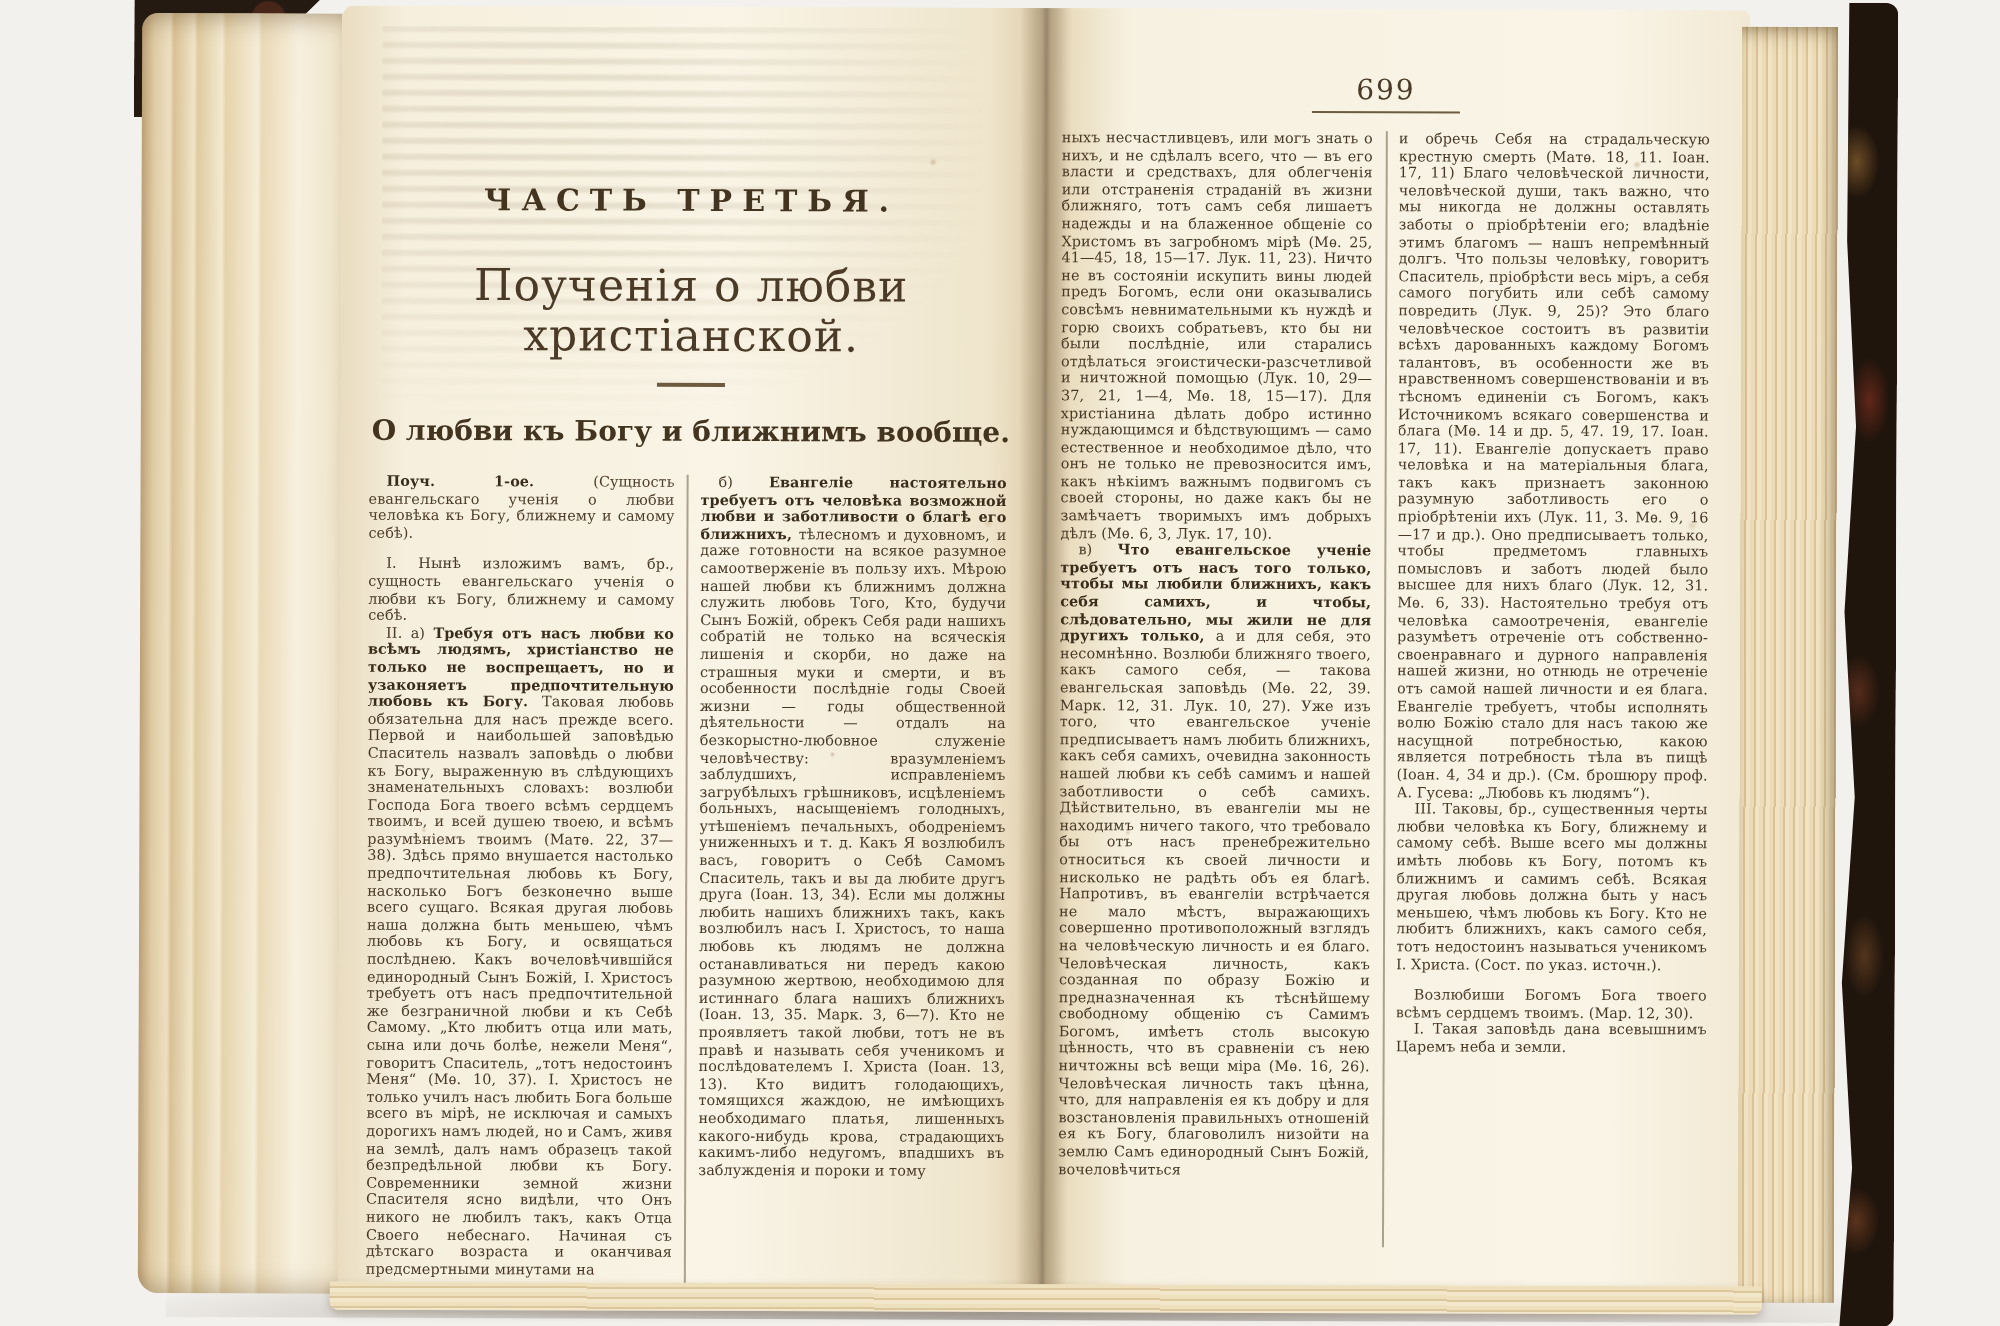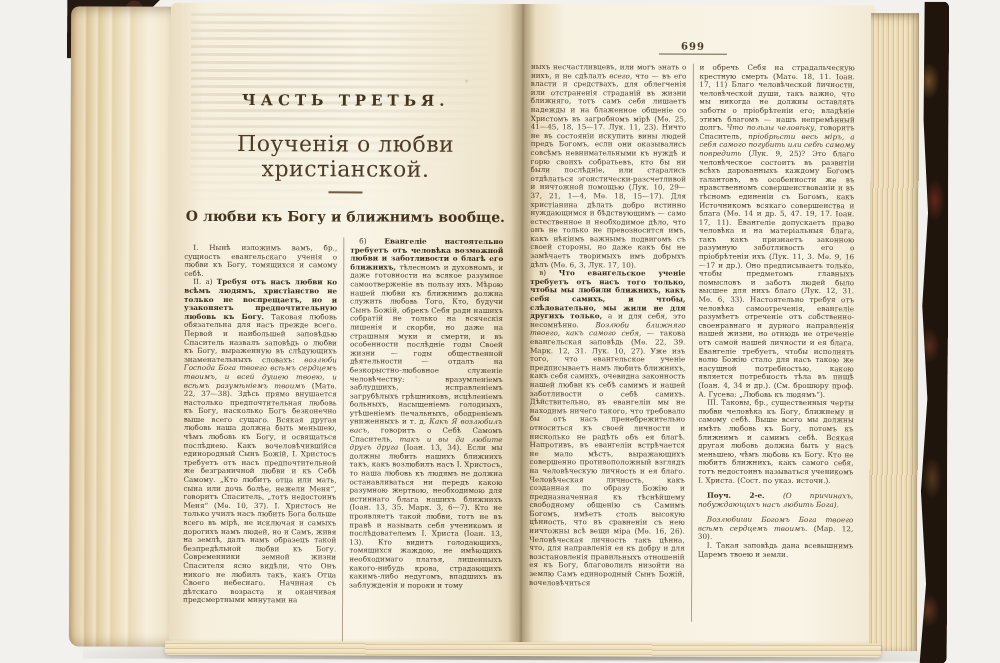--- a/index.html
+++ b/index.html
@@ -72,57 +72,58 @@
 
   .page-inner-left{position:relative; padding:88px 16px 0 14px;}
   .page-inner-right{position:relative; padding:30px 20px 0 8px;}
 
   .part-title{text-align:center; font-size:15px; font-weight:bold; letter-spacing:5px; color:#43341f; margin-bottom:22px;}
   .main-title{text-align:center; font-size:22px; color:#4a3a26; margin-bottom:10px; letter-spacing:.5px;}
   .title-rule{width:34px; height:2px; background:#6d5b41; margin:8px auto 15px;}
   .section-title{text-align:center; font-size:14px; font-weight:bold; color:#43341f; margin-bottom:13px;}
 
   .pagenum-wrap{text-align:center; margin-bottom:9px;}
-  .pagenum{display:inline-block; font-size:10px; font-weight:bold; letter-spacing:1px; color:#4a3a26;
+  .pagenum{display:inline-block; font-size:14px; font-weight:normal; letter-spacing:1px; color:#4a3a26;
     border-bottom:1px solid #6d5b41; padding:0 22px 2px;}
 
   .cols{display:flex; align-items:stretch;}
   .col{width:153px; overflow:hidden; text-align:justify; font-size:7.2px; line-height:8.6px; color:#473826;
     letter-spacing:.05px;}
   .page-right .col{width:156px;}
   .col-h-left{height:420px;}
   .col-h-right{height:558px;}
   .col-rule{width:1px; background:rgba(95,78,55,.5); margin:0 6px;}
 
   .col p{margin:0; text-indent:9px;}
   .col p.noind{text-indent:0;}
   .col p.spaced{margin-top:7px;}
   .seg-b{font-weight:bold; color:#3a2c1b;}
-  .seg-i{font-style:italic; color:#4d3d28;}
+  .seg-i{color:#4d3d28;}
 </style>
 </head>
 <body>
 
 <div class="photo">
   <div class="book">
     <div class="book-shadow"></div>
     <div class="cover-corner"></div>
     <div class="left-edges"></div>
 
     <div class="spread">
       <div class="page page-left">
         <div class="bleedthrough"></div>
         <div class="page-inner-left">
           <div class="part-title">ЧАСТЬ ТРЕТЬЯ.</div>
           <div class="main-title">Поученія о любви христіанской.</div>
           <div class="title-rule"></div>
           <div class="section-title">О любви къ Богу и ближнимъ вообще.</div>
           <div class="cols">
             <div class="col col-h-left">
-                <p class="spaced"><span>І. Нынѣ изложимъ вамъ, бр., сущность евангельскаго ученія о любви къ Богу, томящихся и самому себѣ.</span></p>
+                <p><span class="seg-b">Поуч. 1-ое. </span><span class="seg-i">(Сущность евангельскаго ученія о любви человѣка къ Богу, ближнему и самому себѣ).</span></p>
+                <p class="spaced"><span>І. Нынѣ изложимъ вамъ, бр., сущность евангельскаго ученія о любви къ Богу, ближнему и самому себѣ.</span></p>
                 <p><span>ІІ. а) </span><span class="seg-b">Требуя отъ насъ любви ко всѣмъ людямъ, христіанство не только не воспрещаетъ, но и узаконяетъ предпочтительную любовь къ Богу.</span><span> Таковая любовь обязательна для насъ прежде всего. Первой и наибольшей заповѣдью Спаситель назвалъ заповѣдь о любви къ Богу, выраженную въ слѣдующихъ знаменательныхъ словахъ: </span><span class="seg-i">возлюби Господа Бога твоего всѣмъ сердцемъ твоимъ, и всей душею твоею, и всѣмъ разумѣніемъ твоимъ</span><span> (Матѳ. 22, 37—38). Здѣсь прямо внушается настолько предпочтительная любовь къ Богу, насколько Богъ безконечно выше всего сущаго. Всякая другая любовь наша должна быть меньшею, чѣмъ любовь къ Богу, и освящаться послѣднею. Какъ вочеловѣчившійся единородный Сынъ Божій, І. Христосъ требуетъ отъ насъ предпочтительной же безграничной любви и къ Себѣ Самому. „Кто любитъ отца или мать, сына или дочь болѣе, нежели Меня“, говоритъ Спаситель, „тотъ недостоинъ Меня“ (Мѳ. 10, 37). І. Христосъ не только училъ насъ любить Бога больше всего въ мірѣ, не исключая и самыхъ дорогихъ намъ людей, но и Самъ, живя на землѣ, далъ намъ образецъ такой безпредѣльной любви къ Богу. Современники земной жизни Спасителя ясно видѣли, что Онъ никого не любилъ такъ, какъ Отца Своего небеснаго. Начиная съ дѣтскаго возраста и оканчивая предсмертными минутами на</span></p>
               </div>
             <div class="col-rule"></div>
             <div class="col col-h-left">
                 <p><span>б) </span><span class="seg-b">Евангеліе настоятельно требуетъ отъ человѣка возможной любви и заботливости о благѣ его ближнихъ,</span><span> тѣлесномъ и духовномъ, и даже готовности на всякое разумное самоотверженіе въ пользу ихъ. Мѣрою нашей любви къ ближнимъ должна служить любовь Того, Кто, будучи Сынъ Божій, обрекъ Себя ради нашихъ собратій не только на всяческія лишенія и скорби, но даже на страшныя муки и смерти, и въ особенности послѣдніе годы Своей жизни — годы общественной дѣятельности — отдалъ на безкорыстно-любовное служеніе человѣчеству: вразумленіемъ заблудшихъ, исправленіемъ загрубѣлыхъ грѣшниковъ, исцѣленіемъ больныхъ, насыщеніемъ голодныхъ, утѣшеніемъ печальныхъ, ободреніемъ униженныхъ и т. д. </span><span class="seg-i">Какъ Я возлюбилъ васъ,</span><span> говоритъ о Себѣ Самомъ Спаситель, </span><span class="seg-i">такъ и вы да любите другъ друга</span><span> (Іоан. 13, 34). Если мы должны любить нашихъ ближнихъ такъ, какъ возлюбилъ насъ І. Христосъ, то наша любовь къ людямъ не должна останавливаться ни передъ какою разумною жертвою, необходимою для истиннаго блага нашихъ ближнихъ (Іоан. 13, 35. Марк. 3, 6—7). Кто не проявляетъ такой любви, тотъ не въ правѣ и называть себя ученикомъ и послѣдователемъ І. Христа (Іоан. 13, 13). Кто видитъ голодающихъ, томящихся жаждою, не имѣющихъ необходимаго платья, лишенныхъ какого-нибудь крова, страдающихъ какимъ-либо недугомъ, впадшихъ въ заблужденія и пороки и тому</span></p>
               </div>
           </div>
         </div>
       </div>
 
@@ -133,23 +134,22 @@
           </div>
           <div class="cols">
             <div class="col col-h-right">
                 <p class="noind"><span>ныхъ несчастливцевъ, или могъ знать о нихъ, и не сдѣлалъ </span><span class="seg-i">всего,</span><span> что — въ его власти и средствахъ, для облегченія или отстраненія страданій въ жизни ближняго, тотъ самъ себя лишаетъ надежды и на блаженное общеніе со Христомъ въ загробномъ мірѣ (Мѳ. 25, 41—45, 18, 15—17. Лук. 11, 23). Ничто не въ состояніи искупить вины людей предъ Богомъ, если они оказывались совсѣмъ невнимательными къ нуждѣ и горю своихъ собратьевъ, кто бы ни были послѣдніе, или старались отдѣлаться эгоистически-разсчетливой и ничтожной помощью (Лук. 10, 29—37, 21, 1—4, Мѳ. 18, 15—17). Для христіанина дѣлать добро истинно нуждающимся и бѣдствующимъ — само естественное и необходимое дѣло, что онъ не только не превозносится имъ, какъ нѣкіимъ важнымъ подвигомъ съ своей стороны, но даже какъ бы не замѣчаетъ творимыхъ имъ добрыхъ дѣлъ (Мѳ. 6, 3, Лук. 17, 10).</span></p>
                 <p><span>в) </span><span class="seg-b">Что евангельское ученіе требуетъ отъ насъ того только, чтобы мы любили ближнихъ, какъ себя самихъ, и чтобы, слѣдовательно, мы жили не для другихъ только,</span><span> а и для себя, это несомнѣнно. </span><span class="seg-i">Возлюби ближняго твоего, какъ самого себя,</span><span> — такова евангельская заповѣдь (Мѳ. 22, 39. Марк. 12, 31. Лук. 10, 27). Уже изъ того, что евангельское ученіе предписываетъ намъ любить ближнихъ, какъ себя самихъ, очевидна законность нашей любви къ себѣ самимъ и нашей заботливости о себѣ самихъ. Дѣйствительно, въ евангеліи мы не находимъ ничего такого, что требовало бы отъ насъ пренебрежительно относиться къ своей личности и нисколько не радѣть объ ея благѣ. Напротивъ, въ евангеліи встрѣчается не мало мѣстъ, выражающихъ совершенно противоположный взглядъ на человѣческую личность и ея благо. Человѣческая личность, какъ созданная по образу Божію и предназначенная къ тѣснѣйшему свободному общенію съ Самимъ Богомъ, имѣетъ столь высокую цѣнность, что въ сравненіи съ нею ничтожны всѣ вещи міра (Мѳ. 16, 26). Человѣческая личность такъ цѣнна, что, для направленія ея къ добру и для возстановленія правильныхъ отношеній ея къ Богу, благоволилъ низойти на землю Самъ единородный Сынъ Божій, вочеловѣчиться</span></p>
               </div>
             <div class="col-rule"></div>
             <div class="col col-h-right">
                 <p class="noind"><span>и обречь Себя на страдальческую крестную смерть (Матѳ. 18, 11. Іоан. 17, 11) Благо человѣческой личности, человѣческой души, такъ важно, что мы никогда не должны оставлять заботы о пріобрѣтеніи его; владѣніе этимъ благомъ — нашъ непремѣнный долгъ. </span><span class="seg-i">Что пользы человѣку,</span><span> говоритъ Спаситель, </span><span class="seg-i">пріобрѣсти весь міръ, а себя самого погубить или себѣ самому повредить</span><span> (Лук. 9, 25)? Это благо человѣческое состоитъ въ развитіи всѣхъ дарованныхъ каждому Богомъ талантовъ, въ особенности же въ нравственномъ совершенствованіи и въ тѣсномъ единеніи съ Богомъ, какъ Источникомъ всякаго совершенства и блага (Мѳ. 14 и др. 5, 47. 19, 17. Іоан. 17, 11). Евангеліе допускаетъ право человѣка и на матеріальныя блага, такъ какъ признаетъ законною разумную заботливость его о пріобрѣтеніи ихъ (Лук. 11, 3. Мѳ. 9, 16—17 и др.). Оно предписываетъ только, чтобы предметомъ главныхъ помысловъ и заботъ людей было высшее для нихъ благо (Лук. 12, 31. Мѳ. 6, 33). Настоятельно требуя отъ человѣка самоотреченія, евангеліе разумѣетъ отреченіе отъ собственно-своенравнаго и дурного направленія нашей жизни, но отнюдь не отреченіе отъ самой нашей личности и ея блага. Евангеліе требуетъ, чтобы исполнять волю Божію стало для насъ такою же насущной потребностью, какою является потребность тѣла въ пищѣ (Іоан. 4, 34 и др.). (См. брошюру проф. А. Гусева: „Любовь къ людямъ“).</span></p>
                 <p><span>ІІІ. Таковы, бр., существенныя черты любви человѣка къ Богу, ближнему и самому себѣ. Выше всего мы должны имѣть любовь къ Богу, потомъ къ ближнимъ и самимъ себѣ. Всякая другая любовь должна быть у насъ меньшею, чѣмъ любовь къ Богу. Кто не любитъ ближнихъ, какъ самого себя, тотъ недостоинъ называться ученикомъ І. Христа. (Сост. по указ. источн.).</span></p>
-                <p class="spaced"><span class="seg-b">Поуч. 2-е. </span><span class="seg-i">(О причинахъ, побуждающихъ насъ любить Бога).</span></p>
                 <p class="spaced"><span class="seg-i">Возлюбиши Богомъ Бога твоего всѣмъ сердцемъ твоимъ.</span><span> (Мар. 12, 30).</span></p>
-                <p><span>І. Такая заповѣдь дана всевышнимъ Царемъ твоею и земли.</span></p>
+                <p><span>І. Такая заповѣдь дана всевышнимъ Царемъ неба и земли.</span></p>
               </div>
           </div>
         </div>
       </div>
       <div class="gutter"></div>
     </div>
 
     <div class="fore-edge"></div>
     <div class="cover-right"></div>
     <div class="bottom-edges"></div>

